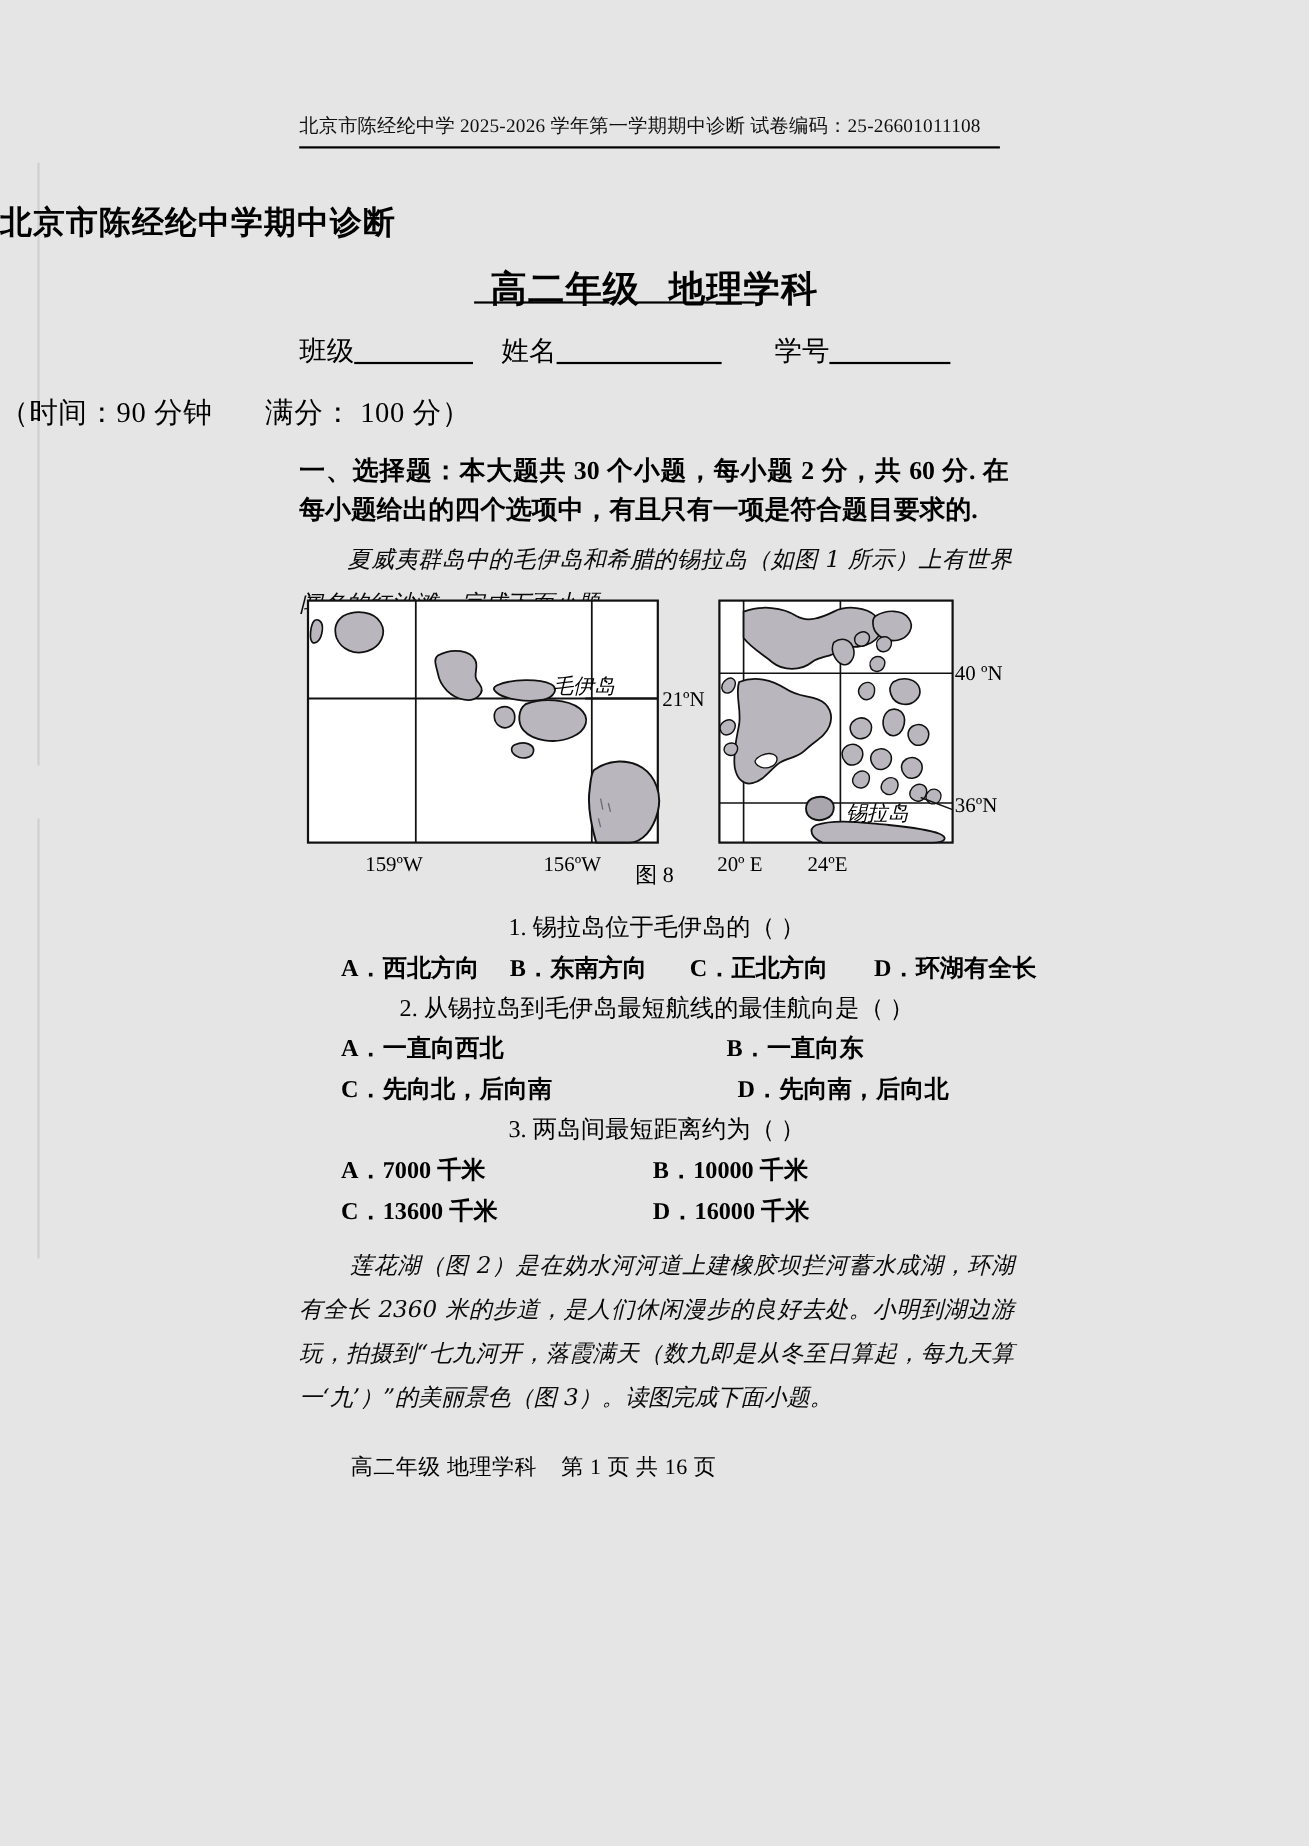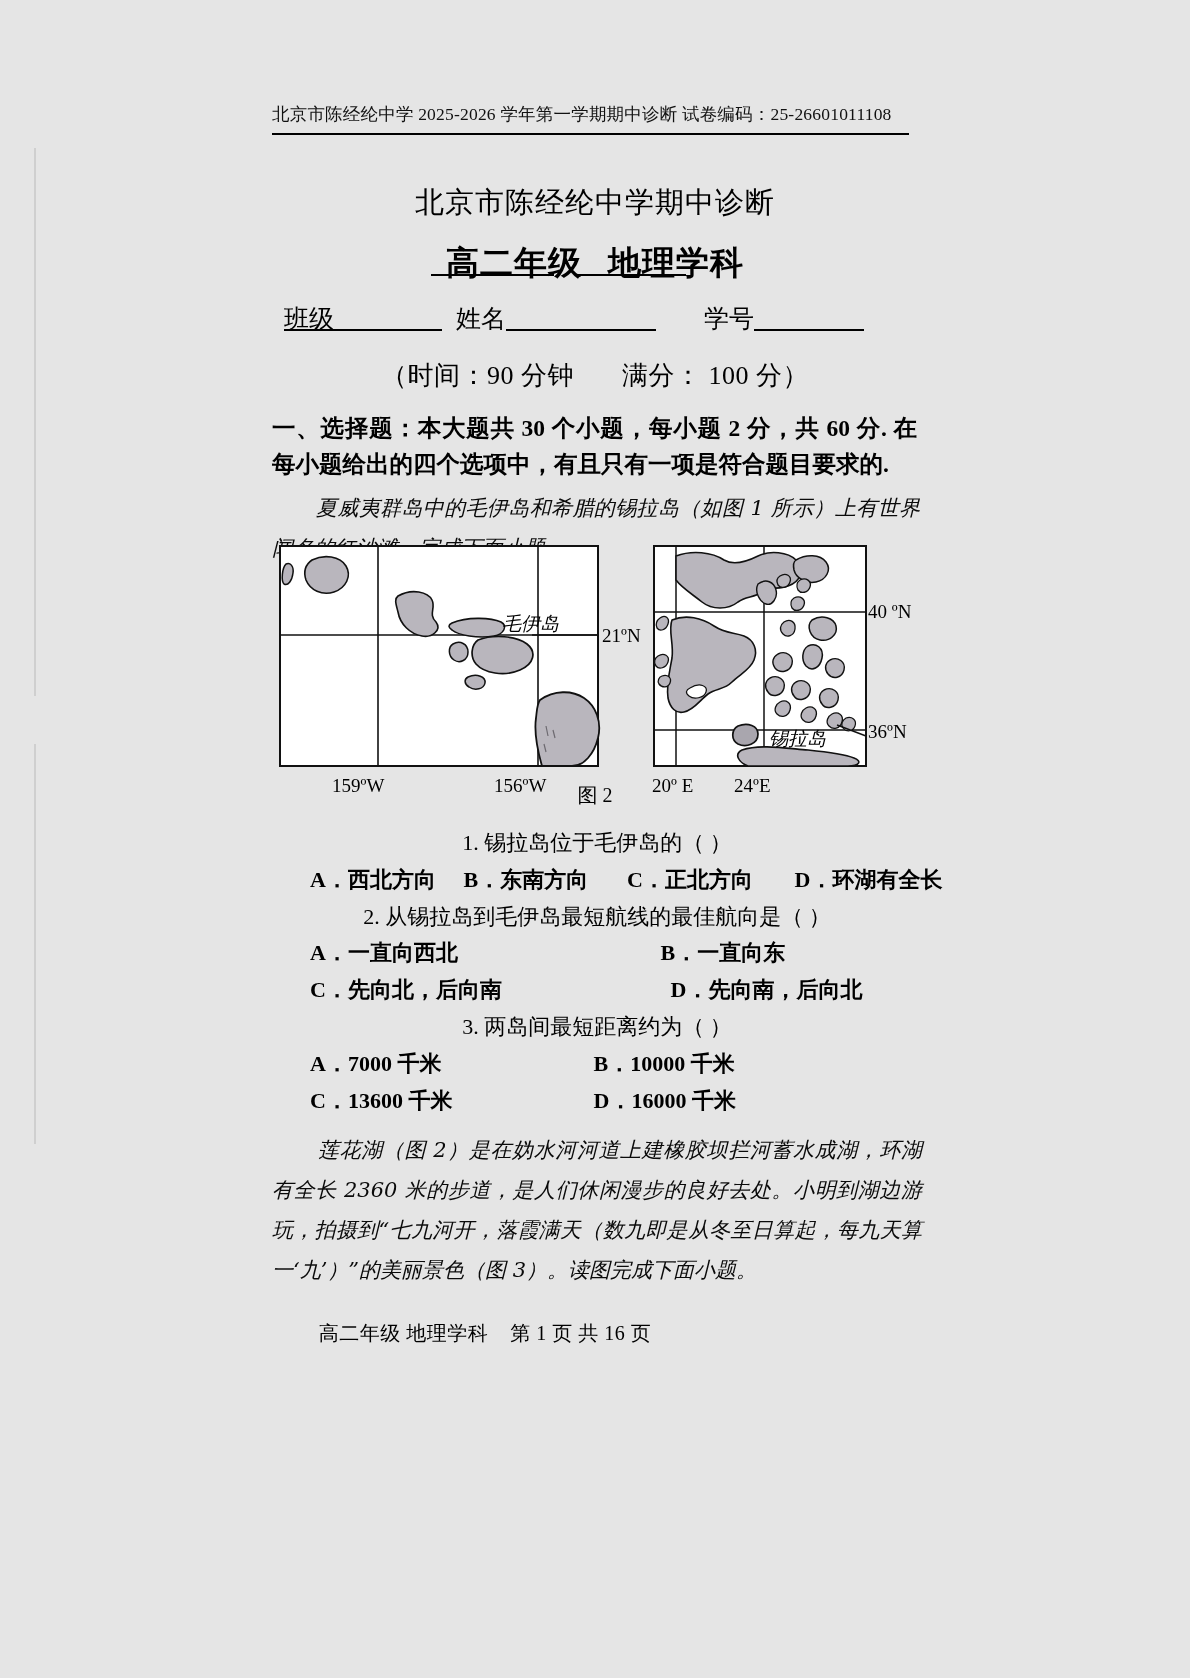--- a/index.html
+++ b/index.html
@@ -52,23 +52,22 @@
     width: 637px;
     height: 2px;
     background: #000;
   }
 
   
   .doc-title {
     position: absolute;
     left: 0; top: 183px;
     width: 1190px;
-    text-align: center;
     font-size: 29px;
-    font-weight: normal;
+    font-weight: bold;
     letter-spacing: 1px;
   }
   .doc-subtitle {
     position: absolute;
     left: 0; top: 241px;
     width: 1190px;
     text-align: center;
     font-size: 33px;
     font-weight: bold;
     letter-spacing: 1px;
@@ -95,33 +94,32 @@
   .field {
     position: absolute;
     white-space: nowrap;
   }
   .field-label { font-size: 25px; }
   .blank {
     display: inline-block;
     border-bottom: 2px solid #000;
     vertical-align: -4px;
   }
-  .field.cls { left: 12px; top: 0px; text-decoration: underline; }
+  .field.cls { left: 0px; top: 0px; }
   .field.cls .blank { width: 108px; }
   .field.name { left: 184px; top: 0px; }
   .field.name .blank { width: 150px; }
   .field.sid { left: 432px; top: 0px; }
   .field.sid .blank { width: 110px; }
 
   
   .timescore {
     position: absolute;
     left: 0; top: 358px;
     width: 1190px;
-    text-align: center;
     font-size: 26px;
     letter-spacing: 0.5px;
   }
   .timescore .gap { display: inline-block; width: 48px; }
 
   
   .section-head {
     position: absolute;
     left: 272px;
     top: 410px;
@@ -320,21 +318,21 @@
           <text x="497" y="205" font-family="DejaVu Serif, serif" font-style="italic" font-size="19">锡拉岛</text>
           <line x1="565" y1="185" x2="594" y2="196" stroke="#111" stroke-width="1.4"></line>
           <text x="596" y="78" font-family="Liberation Serif, serif" font-size="19">40 ºN</text>
           <text x="596" y="198" font-family="Liberation Serif, serif" font-size="19">36ºN</text>
           <text x="380" y="252" font-family="Liberation Serif, serif" font-size="19">20º E</text>
           <text x="462" y="252" font-family="Liberation Serif, serif" font-size="19">24ºE</text>
         </g>
       </svg>
     </div>
 
-    <div class="fig-caption">图 2</div>
+    <div class="fig-caption">图 8</div>
 
     <div class="q" style="top:828px;">
       <span>1.</span>
       <span class="stem">锡拉岛位于毛伊岛的（   ）</span>
     </div>
     <div class="opts" style="top:865px;">
       <span class="opt" style="width:148px;">A．西北方向</span>
       <span class="opt" style="width:158px;">B．东南方向</span>
       <span class="opt" style="width:162px;">C．正北方向</span>
       <span class="opt">D．环湖有全长</span>

